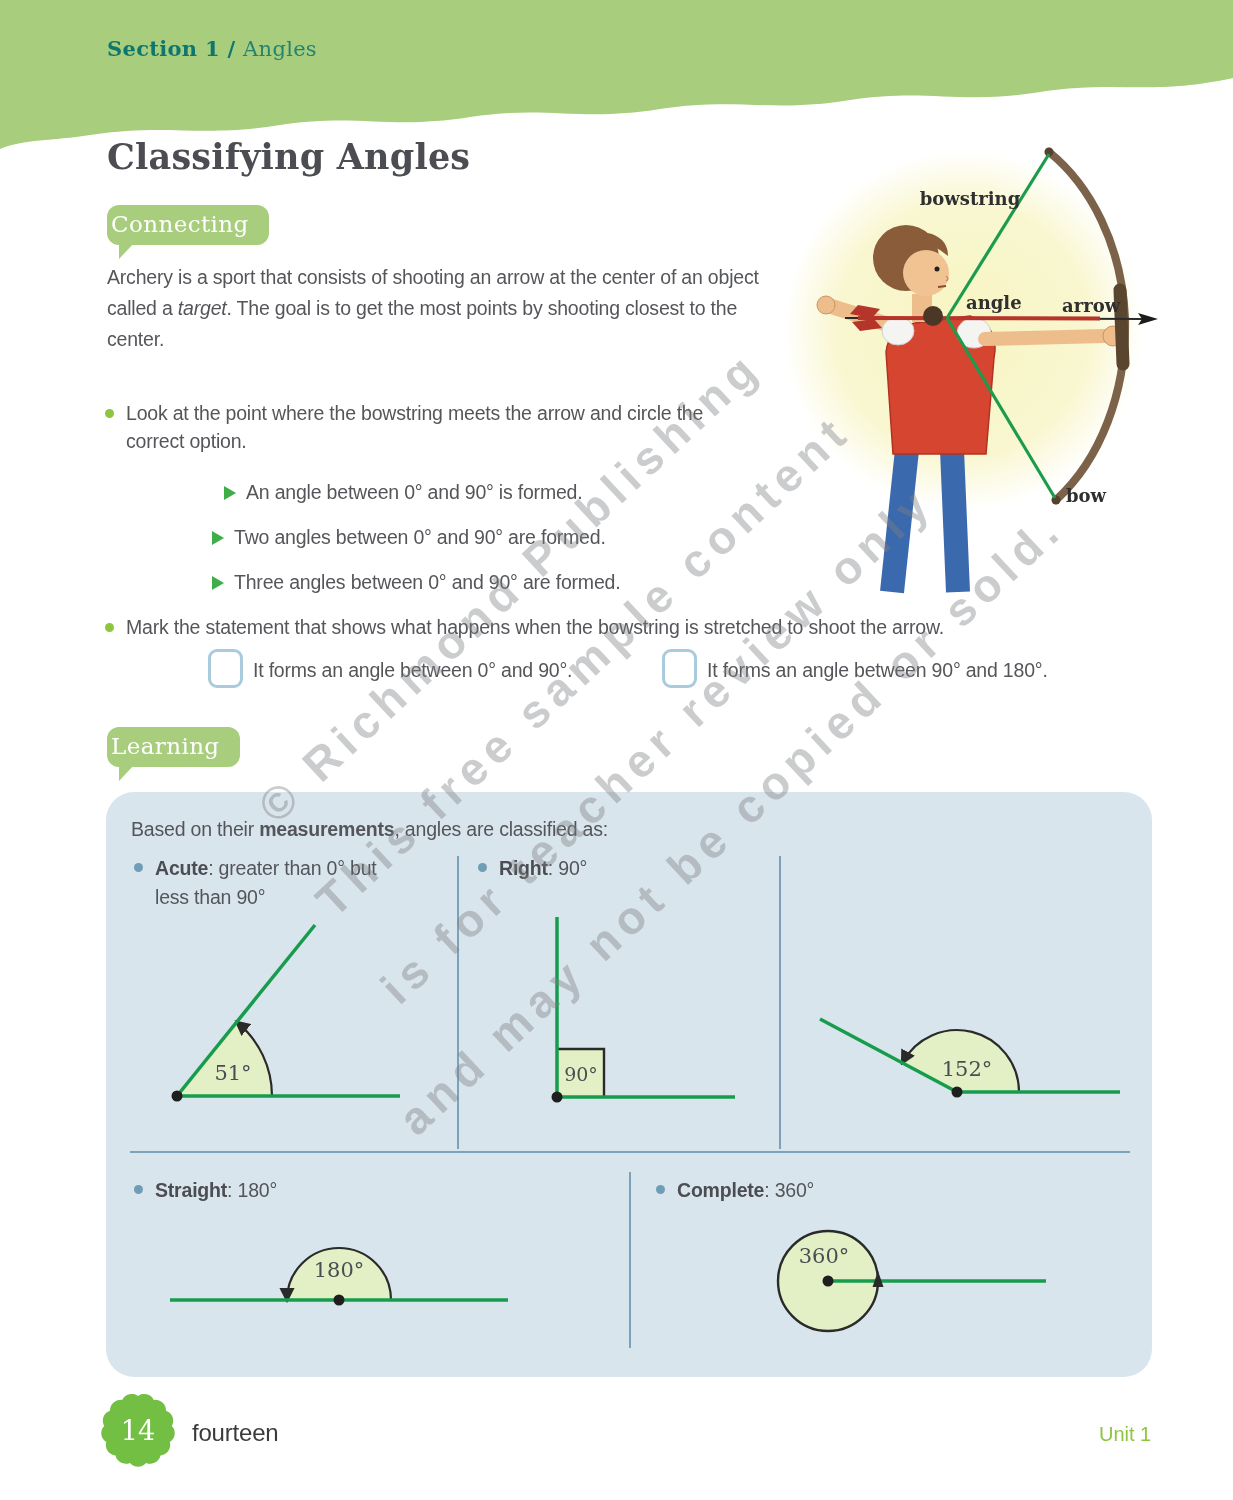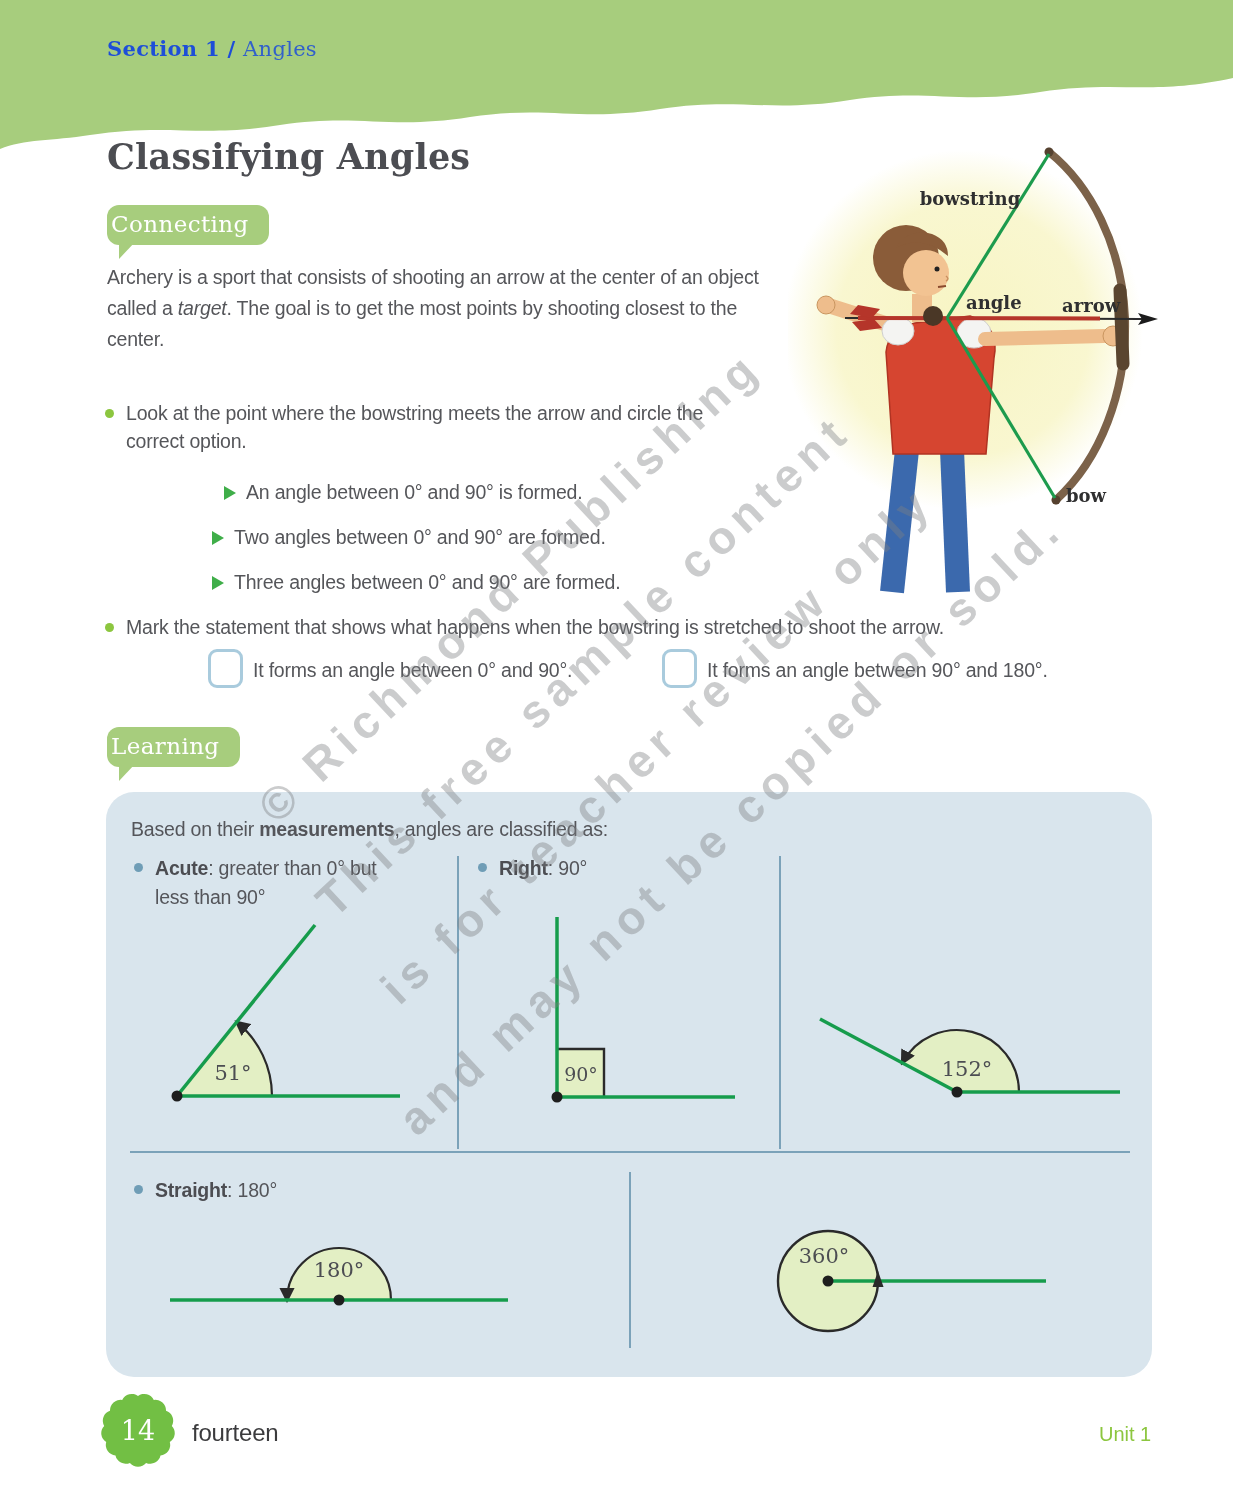--- a/index.html
+++ b/index.html
@@ -6,21 +6,21 @@
   html,body { width:1233px; height:1500px; }
   body{
     position:relative; overflow:hidden; background:#ffffff;
     font-family:"Liberation Sans", sans-serif; color:#55565a;
   }
   .abs{ position:absolute; }
   .serif{ font-family:"DejaVu Serif", "Liberation Serif", serif; }
 
   
   .band-svg{ left:0; top:0; width:1233px; height:165px; z-index:1; }
-  .section-label{ left:107px; top:36px; z-index:2; font-size:21px; color:#1d4ed8; letter-spacing:.3px; }
+  .section-label{ left:107px; top:36px; z-index:2; font-size:21px; color:#0f766e; letter-spacing:.3px; }
   .section-label b{ font-weight:700; }
   .section-label .lite{ opacity:.85; font-weight:400; }
 
   .page-title{ left:107px; top:136px; font-size:35px; color:#4c4d52; font-weight:600; z-index:2; letter-spacing:.2px;}
 
   .bubble{
     z-index:2; background:#a7cd7d; color:#fff; border-radius:12px;
     font-size:23px; padding:6px 20px 8px 4px; letter-spacing:.4px;
   }
   .bubble .tail{
@@ -212,20 +212,24 @@
     <span><b>Acute</b><span>: greater than 0° but less than 90°</span></span>
   </div>
   <div class="p-abs type-head th-right">
     <span class="bdot"></span>
     <span><b>Right</b><span>: 90°</span></span>
   </div>
   <div class="p-abs type-head th-straight">
     <span class="bdot"></span>
     <span><b>Straight</b><span>: 180°</span></span>
   </div>
+  <div class="p-abs type-head th-complete">
+    <span class="bdot"></span>
+    <span><b>Complete</b><span>: 360°</span></span>
+  </div>
 
   <div class="p-abs vdiv v1"></div>
   <div class="p-abs vdiv v2"></div>
   <div class="p-abs hdiv"></div>
   <div class="p-abs vdiv v3"></div>
 
   <svg class="diagram-svg" viewBox="106 792 1046 585" aria-hidden="true">
     <defs>
       <marker id="ah" viewBox="0 0 10 10" refX="8" refY="5" markerWidth="7" markerHeight="7" orient="auto">
         <path d="M0,0 L10,5 L0,10 Z" fill="#2a2a2a"></path>

